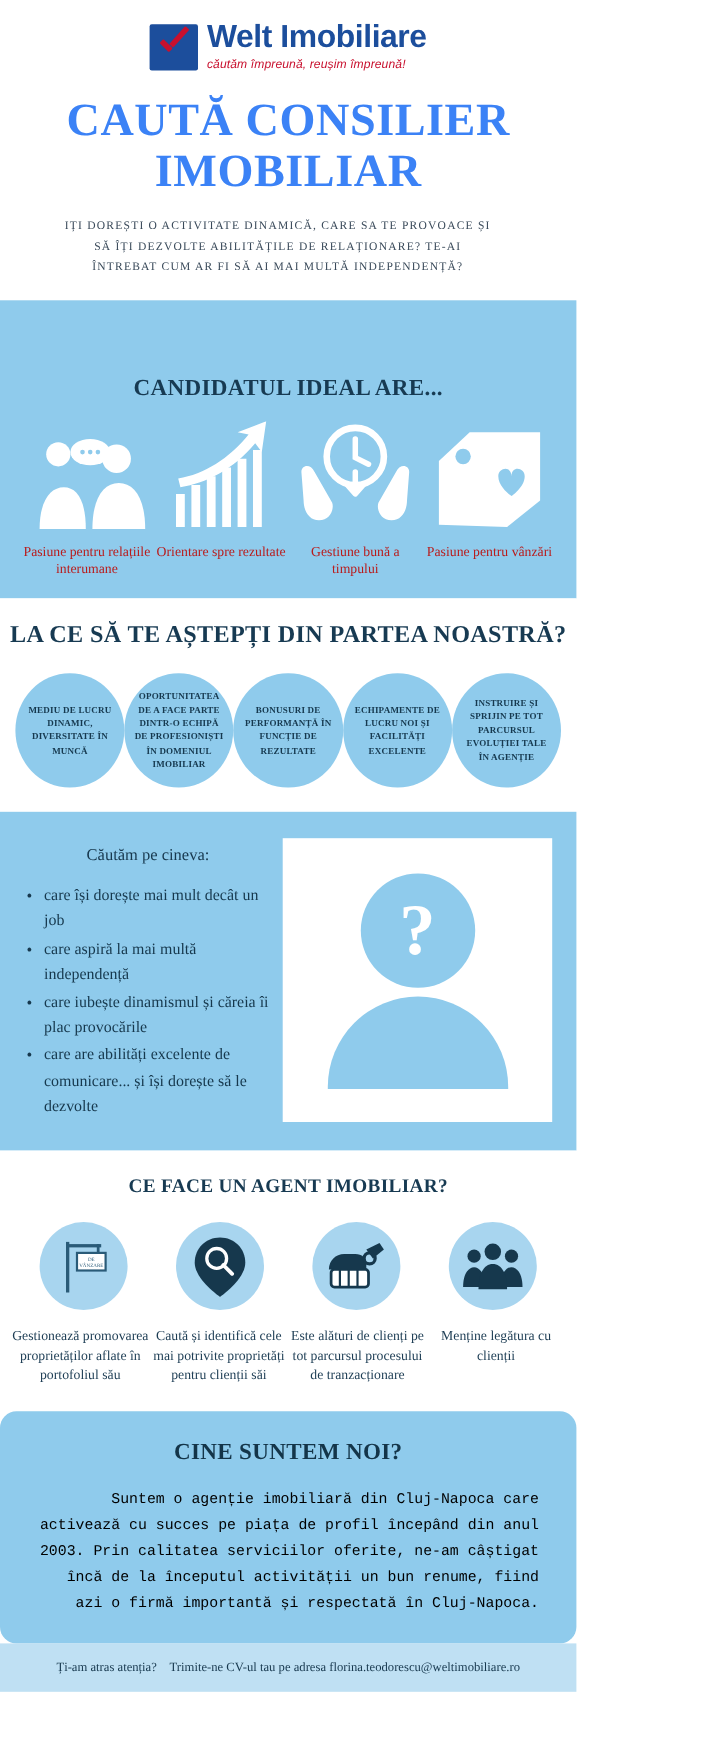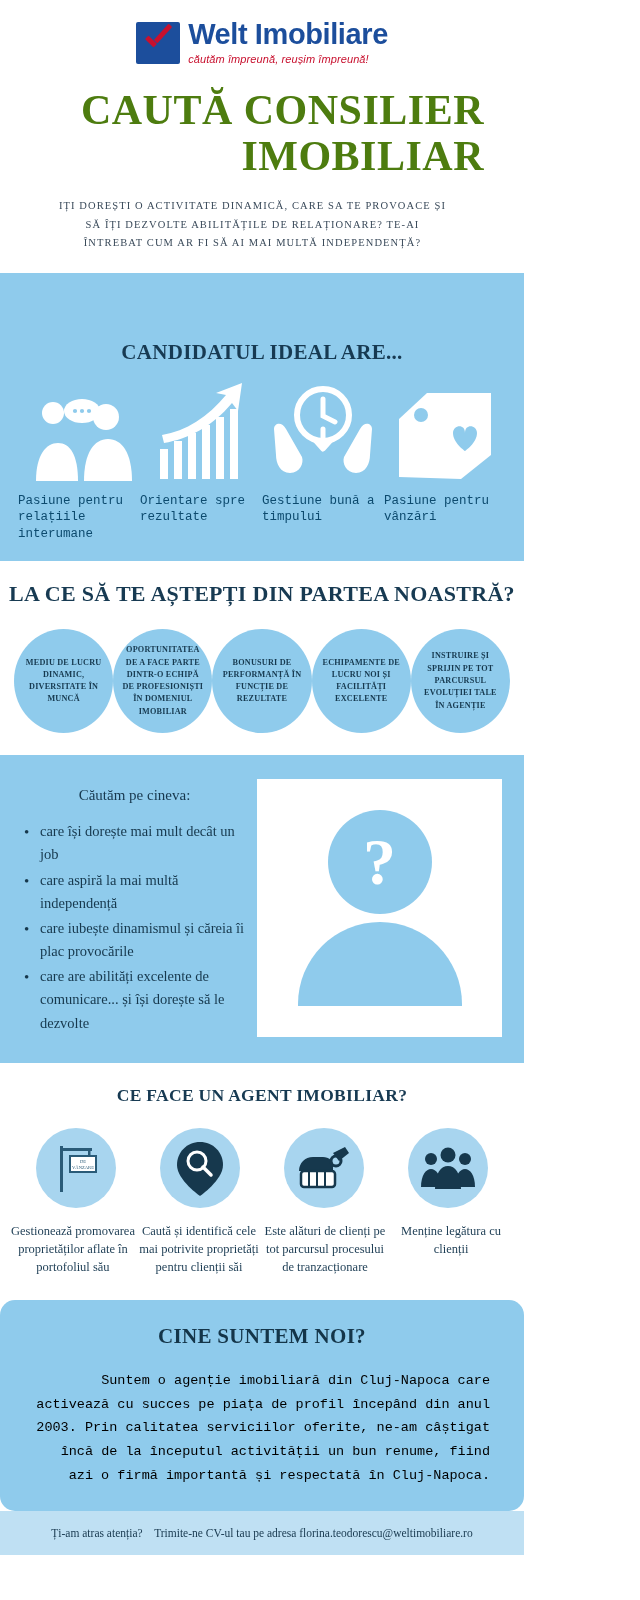--- a/index.html
+++ b/index.html
@@ -33,22 +33,22 @@
   .logo-mark .check:after {
     content:""; position:absolute; left:9px; top:0px;
     width: 22px; height: 5px; background:#c8102e;
     transform: rotate(-48deg); border-radius:1px;
   }
   .logo-text { display:flex; flex-direction:column; align-items:flex-start; }
   .logo-name { font-size: 29px; font-weight: bold; color:#1c4e9c; letter-spacing:-0.4px; line-height:1; }
   .logo-tag { font-size: 11px; color:#c8102e; font-style:italic; margin-top:4px; letter-spacing:0.1px;}
 
   .title {
-    text-align:right;
-    color:#4d7c0f;
+    text-align:center;
+    color:#3b82f6;
     font-family:"Liberation Serif", serif;
     font-weight:bold;
     font-size: 42px;
     line-height: 1.1;
     letter-spacing:0.5px;
     margin-top: 22px;
     padding: 0 40px;
   }
   .subtitle {
     text-align:center;
@@ -77,23 +77,23 @@
   .icons4 {
     display:flex; justify-content:space-around; align-items:flex-end;
     padding: 18px 18px 0 18px; height: 110px;
   }
   .icon-cell { width: 150px; display:flex; justify-content:center; align-items:flex-end; height:100px; }
   .cap4 {
     display:flex; justify-content:space-around;
     padding: 12px 18px 0 18px;
   }
   .cap4 div {
-    width: 150px; text-align:left;
-    font-family:Liberation Mono, monospace;
-    font-size: 12.5px; color:#0c4a6e; line-height:1.35;
+    width: 150px; text-align:center;
+    font-family:Liberation Serif, serif;
+    font-size: 12.5px; color:#b91c1c; line-height:1.35;
   }
 
   
   .expect { padding: 20px 0 22px 0; }
   .expect .sec-head { font-size: 22px; padding-bottom: 4px;}
   .circles {
     display:flex; justify-content:space-between;
     padding: 18px 14px 0 14px;
   }
   .circle {

